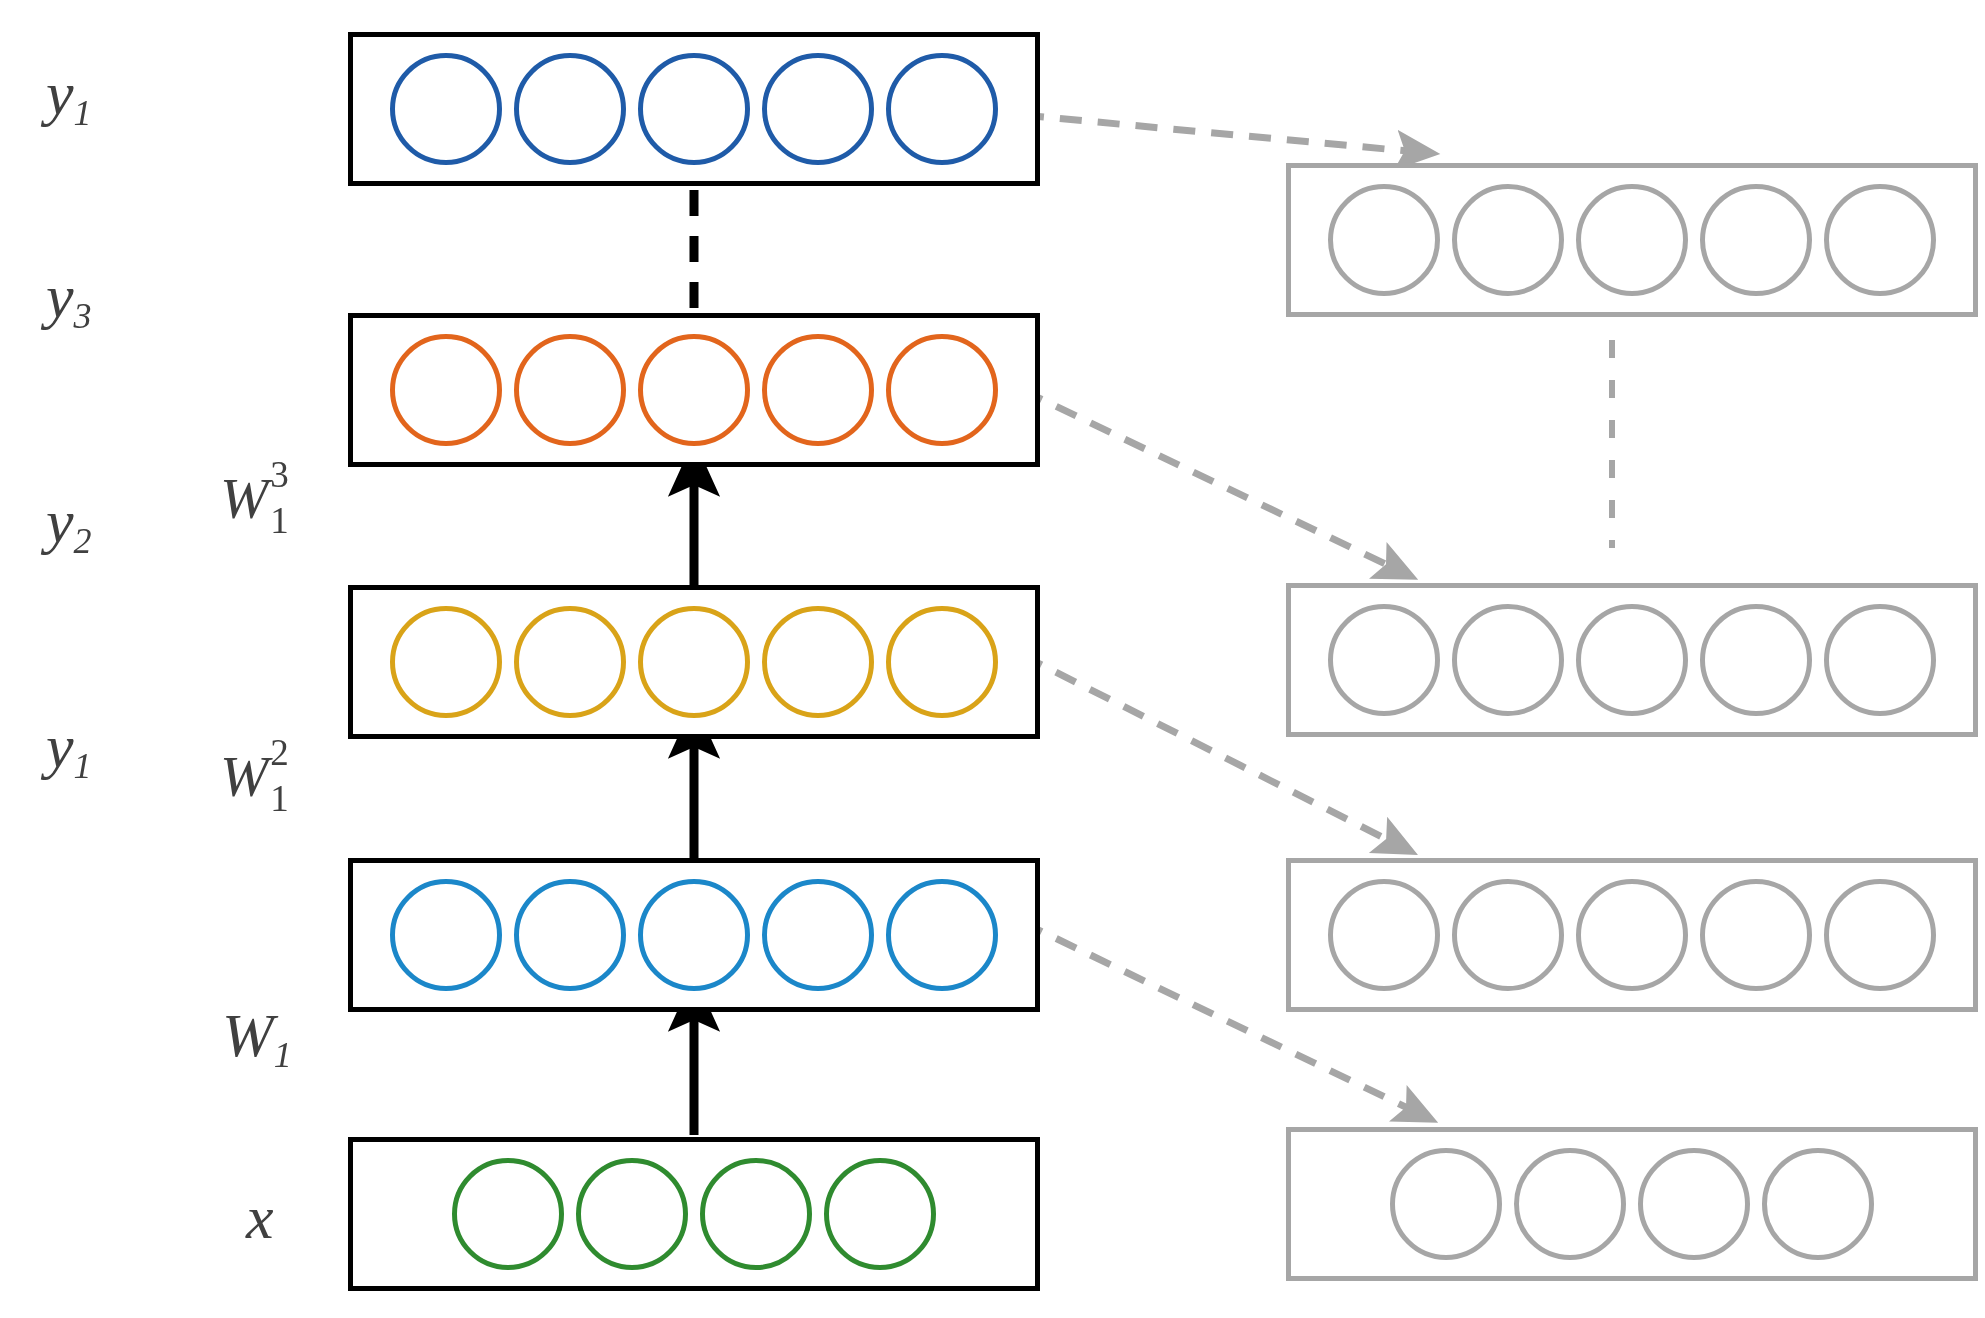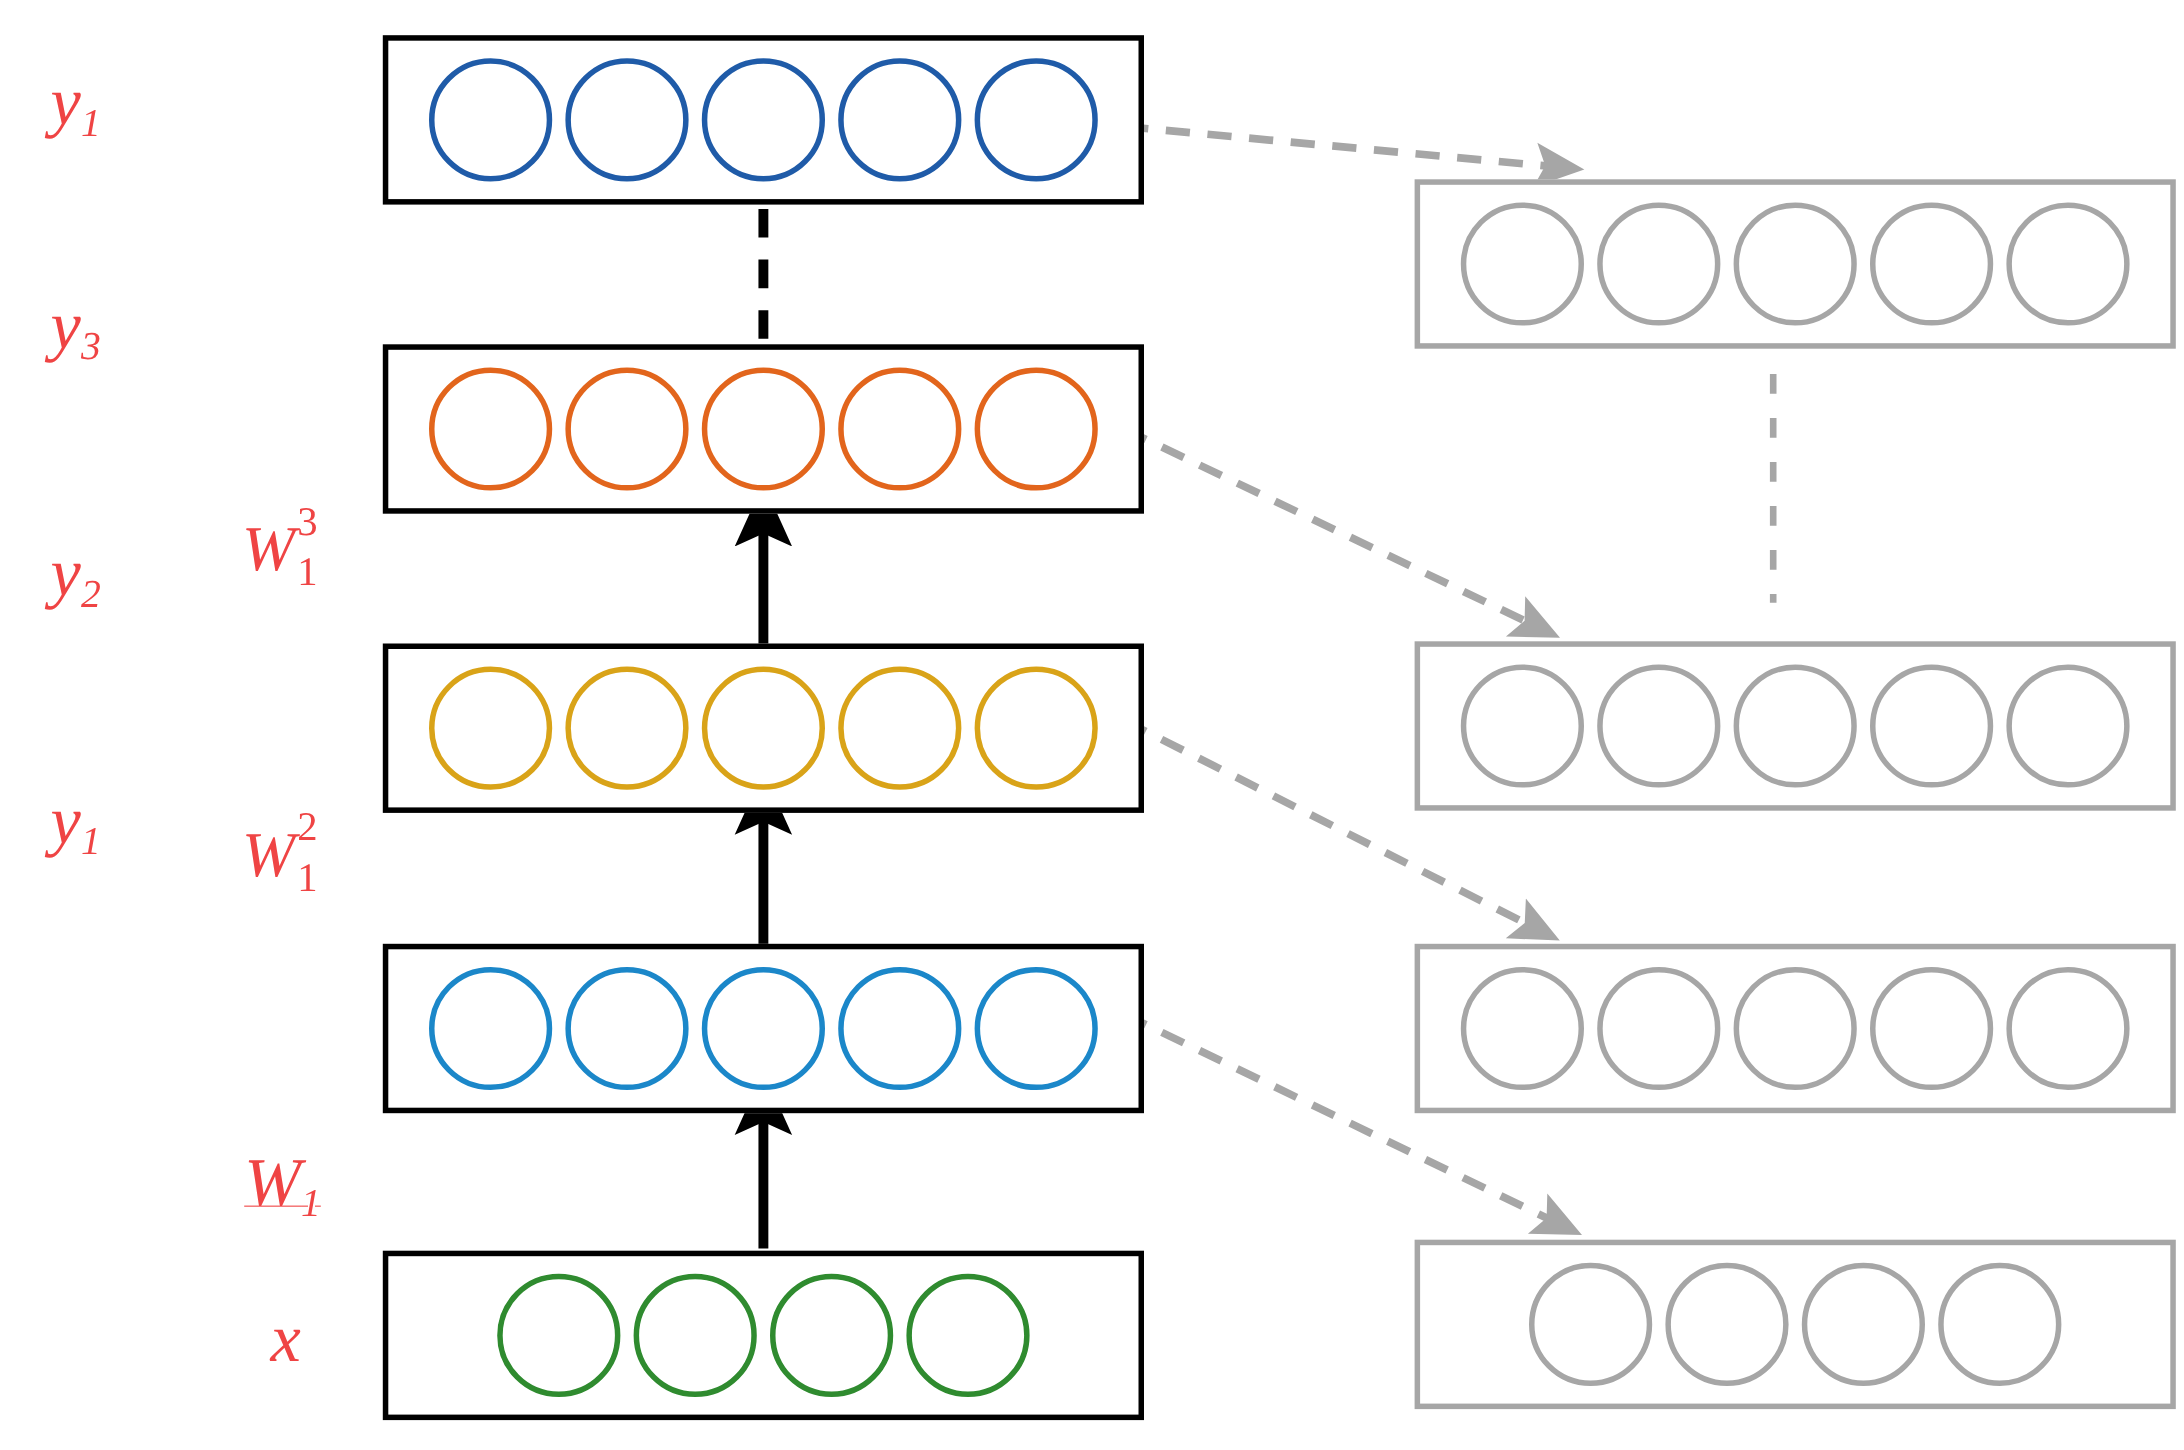--- a/index.html
+++ b/index.html
@@ -40,21 +40,21 @@
   .node {
     box-sizing: border-box;
     border-radius: 50%;
     background: transparent;
   }
   
   .mathlabel {
     position: absolute;
     font-family: "Liberation Serif", serif;
     font-style: italic;
-    color: #ef4444;
+    color: #404040;
     white-space: nowrap;
     line-height: 1;
     user-select: none;
   }
   .mathlabel .base { font-size: 62px; }
   .mathlabel sub {
     font-size: 36px;
     font-style: italic;
     vertical-align: -0.30em;
     line-height: 0;
@@ -143,21 +143,21 @@
   </div>
 
   <div class="mathlabel wlab" style="left:220px; top:470px;">
     <span class="base">W</span><span class="stack"><span class="sup">3</span><span class="sub">1</span></span>
   </div>
 
   <div class="mathlabel wlab" style="left:220px; top:748px;">
     <span class="base">W</span><span class="stack"><span class="sup">2</span><span class="sub">1</span></span>
   </div>
 
-  <div class="mathlabel" style="left:222px; top:1044px;text-decoration:underline;">
+  <div class="mathlabel" style="left:222px; top:1004px;">
     <span class="base">W</span><sub>1</sub>
   </div>
 
   <div class="layer-box main" style="left:348px; top:32px; width:692px; height:154px;">
     <div class="nodes" style="gap:12px;">
       <div class="node" style="width:112px;height:112px;border:5px solid #1f5ba8;"></div>
       <div class="node" style="width:112px;height:112px;border:5px solid #1f5ba8;"></div>
       <div class="node" style="width:112px;height:112px;border:5px solid #1f5ba8;"></div>
       <div class="node" style="width:112px;height:112px;border:5px solid #1f5ba8;"></div>
       <div class="node" style="width:112px;height:112px;border:5px solid #1f5ba8;"></div>

